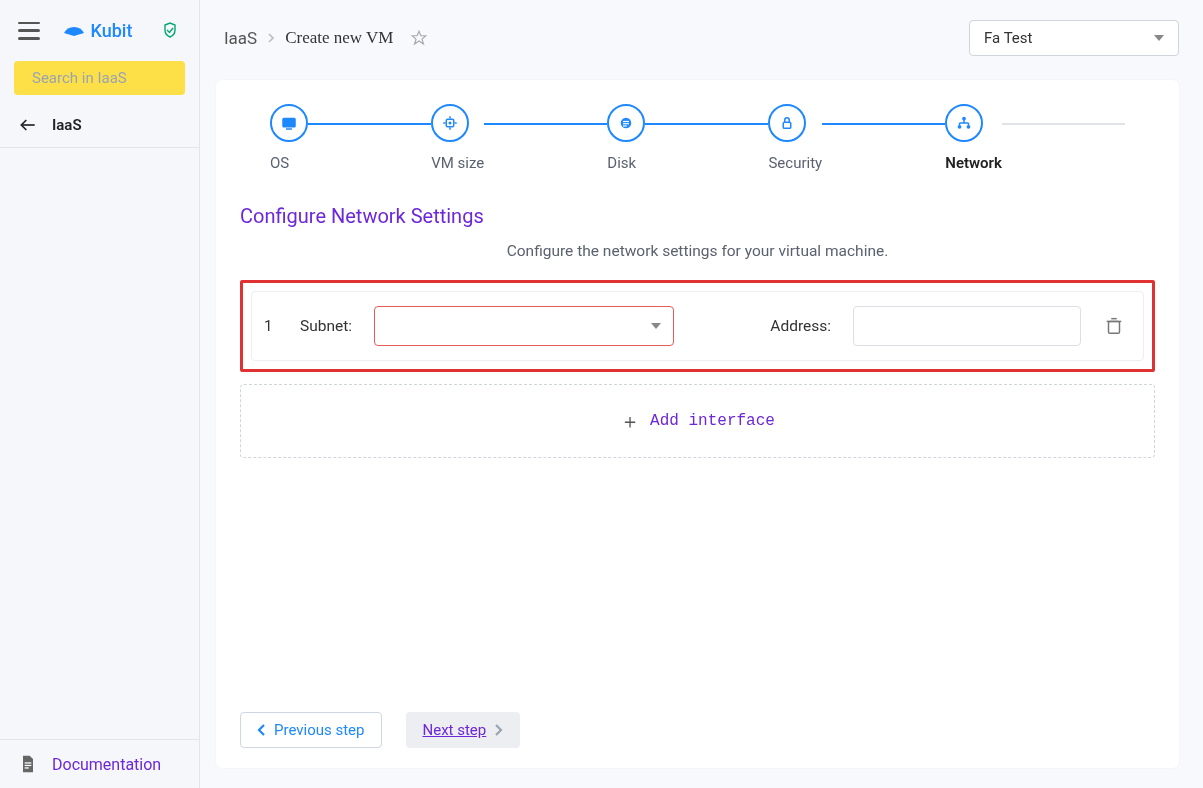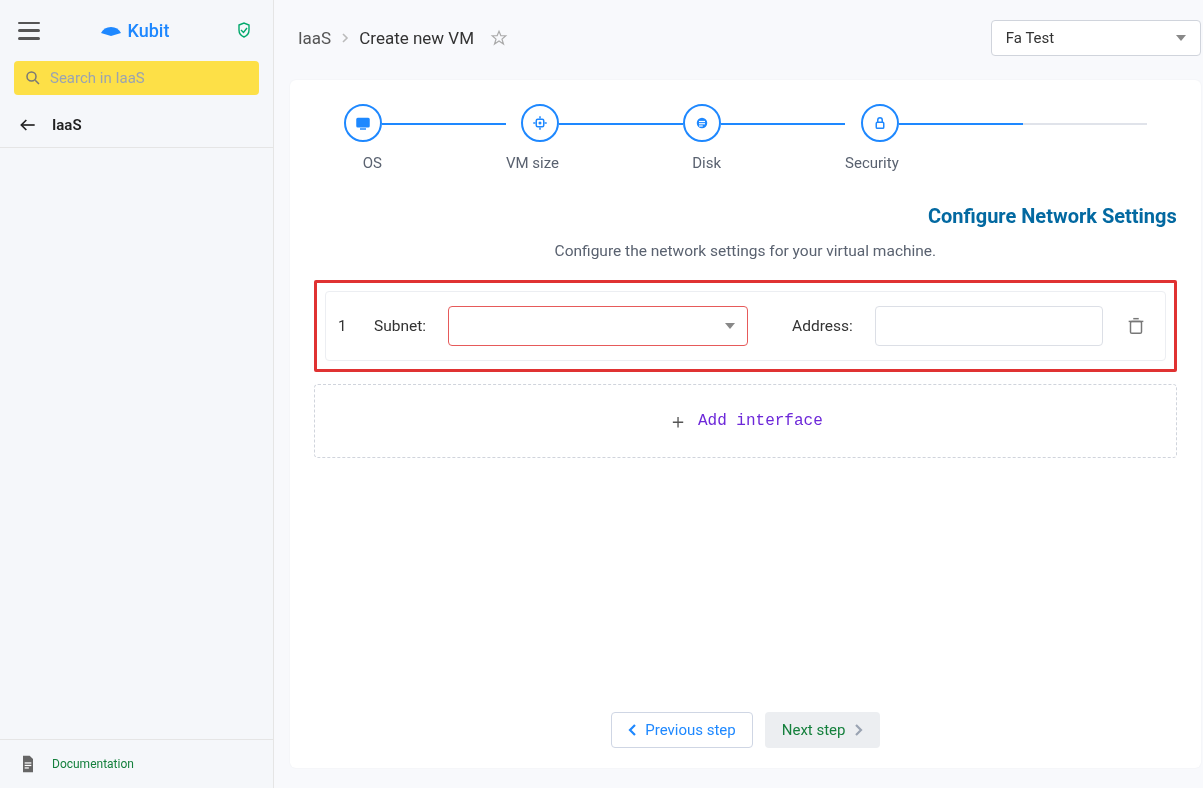--- a/index.html
+++ b/index.html
@@ -1,69 +1,69 @@
 <!DOCTYPE html>
 <html><head>
 <meta charset="utf-8">
 <style>
   * { box-sizing: border-box; margin: 0; padding: 0; font-family: -apple-system, BlinkMacSystemFont, "Segoe UI", Roboto, Helvetica, Arial, sans-serif; }
   body { background: #f5f7fa; width: 1203px; height: 788px; overflow: hidden; display: flex; }
   
   
-  .sidebar { width: 274px; background: #f5f7fa; border-right: 1px solid #e5e5e5; display: flex; flex-direction: column; }
+  .sidebar { width: 200px; background: #f5f7fa; border-right: 1px solid #e5e5e5; display: flex; flex-direction: column; }
   .sidebar-header { display: flex; align-items: center; padding: 20px 18px; gap: 14px; }
   .hamburger { width: 22px; height: 18px; display: flex; flex-direction: column; justify-content: space-between; cursor: pointer; }
   .hamburger span { display: block; height: 2.5px; background: #555; border-radius: 2px; }
   .brand { display: flex; align-items: center; gap: 6px; flex: 1; justify-content: center;}
   .brand-logo { color: #1e88ff; font-size: 18px; }
   .brand-name { color: #1e88ff; font-size: 18px; font-weight: 500; }
   .brand-badge { width: 20px; height: 20px; color: #00a86b; font-size: 16px; margin-left: 6px;}
   
   .search-wrap { margin: 0 14px 8px 14px; }
   .search-box { display: flex; align-items: center; background: #fde047; border-radius: 4px; padding: 8px 10px; gap: 8px; }
   .search-icon { width: 18px; height: 18px; color: #999; }
   .search-input { border: none; background: transparent; outline: none; font-size: 15px; color: #5a6270; flex: 1; }
   .search-input::placeholder { color: #9aa3b2; }
   
   .nav-row { display: flex; align-items: center; gap: 14px; padding: 12px 18px; border-bottom: 1px solid #e5e5e5; cursor: pointer; }
   .nav-back-icon { width: 20px; height: 20px; color: #333; }
   .nav-label { font-size: 15px; font-weight: 600; color: #222; }
   
   .sidebar-footer { margin-top: auto; border-top: 1px solid #e5e5e5; padding: 14px 18px; display: flex; align-items: center; gap: 14px; cursor: pointer; }
   .doc-icon { width: 20px; height: 20px; color: #666; }
-  .doc-label { font-size: 12px; color: #15803d; }
+  .doc-label { font-size: 16px; color: #6d28d9; }
   
   
   .main { flex: 1; display: flex; flex-direction: column; background: #f8f9fc; }
   .topbar { display: flex; align-items: center; padding: 20px 24px 12px 24px; }
   .breadcrumb { display: flex; align-items: center; gap: 10px; color: #555; font-size: 17px; }
   .crumb-sep { color: #bbb; }
-  .crumb-current { color: #333; }
+  .crumb-current { color: #333; font-family: Liberation Serif, serif; }
   .star-icon { width: 18px; height: 18px; color: #aaa; margin-left: 6px; cursor: pointer; }
   .spacer { flex: 1; }
   .project-select { display: flex; align-items: center; justify-content: space-between; border: 1px solid #d0d4dc; border-radius: 4px; padding: 8px 14px; min-width: 210px; background: #fff; cursor: pointer; }
   .project-select span { font-size: 15px; color: #333; }
   .caret-down { border-left: 5px solid transparent; border-right: 5px solid transparent; border-top: 6px solid #888; }
   
   .card { background: #fff; margin: 12px 24px 20px 16px; border-radius: 6px; padding: 24px 24px 20px 24px; flex: 1; display: flex; flex-direction: column; box-shadow: 0 0 2px rgba(0,0,0,0.05); }
   
   
   .stepper { display: flex; align-items: center; justify-content: space-between; padding: 0 30px; }
-  .step { display: flex; flex-direction: column; align-items: flex-end; gap: 12px; position: relative; }
+  .step { display: flex; flex-direction: column; align-items: flex-start; gap: 12px; position: relative; }
   .step-node { width: 38px; height: 38px; border: 2px solid #1e88ff; border-radius: 50%; display: flex; align-items: center; justify-content: center; background: #fff; }
   .step-node svg { width: 18px; height: 18px; }
   .step-node.current { border-color: #1e88ff; }
   .step-node .in-icon { fill: #1e88ff; }
   .step-node.pending { border-color: #ddd; }
   .step-label { font-size: 15px; color: #5a6270; }
   .step-label.current { color: #222; font-weight: 600; }
   .connector { flex: 1; height: 2px; background: #1e88ff; position: relative; top: -14px; }
   .connector.pending { background: #e0e3ea; }
   
-  .section-title { text-align: right; font-size: 20px; font-weight: 700; color: #0369a1; margin-top: 32px; }
+  .section-title { text-align: left; font-size: 20px; font-weight: 400; color: #6d28d9; margin-top: 32px; }
   .section-sub { text-align: center; font-size: 15.5px; color: #5a6270; margin-top: 14px; }
   
   
   .info-box { border: 1px solid #e5e8ee; border-radius: 6px; padding: 22px 20px 24px 20px; margin-top: 52px; }
   .info-text { font-size: 15.5px; color: #333; }
   .check-row { display: flex; align-items: center; gap: 12px; margin-top: 44px; cursor: pointer; }
   .chk { width: 18px; height: 18px; border: 2px solid #bbb; border-radius: 3px; }
   .chk-label { font-size: 16px; color: #9aa3b2; }
   
   
@@ -75,24 +75,24 @@
   .addr-spacer { flex: 1; }
   .text-field { border: 1px solid #dcdfe6; border-radius: 4px; height: 40px; width: 228px; background: #fff; padding: 0 10px; font-size: 15px; outline: none; color: #333; }
   .trash { width: 22px; height: 22px; color: #777; cursor: pointer; margin-left: auto; margin-right: 6px; }
   
   
   .add-box { border: 1.5px dashed #d0d4dc; border-radius: 4px; margin-top: 12px; padding: 26px 0; display: flex; align-items: center; justify-content: center; gap: 10px; cursor: pointer; }
   .plus { font-size: 20px; color: #555; line-height: 1; }
   .add-label { font-size: 16px; color: #6d28d9; font-family: Liberation Mono, monospace; }
   
   
-  .wizard-nav { display: flex; justify-content: center; gap: 12px; margin-top: auto; padding-top: 30px; }
+  .wizard-nav { display: flex; justify-content: flex-start; gap: 24px; margin-top: auto; padding-top: 30px; }
   .btn { display: flex; align-items: center; gap: 8px; padding: 8px 16px; border-radius: 4px; font-size: 15px; cursor: pointer; border: 1px solid transparent; }
   .btn-prev { border-color: #cfd6e4; color: #1e88ff; background: #fff; }
-  .btn-next { background: #eceef1; color: #15803d; cursor: not-allowed; }
+  .btn-next { background: #eceef1; color: #6d28d9; cursor: not-allowed; text-decoration: underline; }
 </style>
 </head>
 <body>
 
 <aside class="sidebar">
   <div class="sidebar-header">
     <div class="hamburger">
       <span></span>
         <span></span>
         <span></span>
@@ -200,20 +200,34 @@
       <div class="step">
         <div class="step-node">
             <svg viewBox="0 0 24 24">
               <rect x="7" y="11" width="10" height="8" rx="1.5" fill="none" stroke="#1e88ff" stroke-width="2"></rect>
               <path d="M9 11 V8 a3 3 0 0 1 6 0 V11" fill="none" stroke="#1e88ff" stroke-width="2"></path>
             </svg>
           </div>
         <span class="step-label">Security</span>
       </div>
       <div class="connector"></div>
+      <div class="step">
+        <div class="step-node current">
+            <svg viewBox="0 0 24 24">
+              <circle cx="12" cy="6" r="2.5" fill="#1e88ff"></circle>
+              <circle cx="6" cy="17" r="2.5" fill="#1e88ff"></circle>
+              <circle cx="18" cy="17" r="2.5" fill="#1e88ff"></circle>
+              <line x1="12" y1="8" x2="12" y2="12" stroke="#1e88ff" stroke-width="2"></line>
+              <line x1="6" y1="15" x2="6" y2="12" stroke="#1e88ff" stroke-width="2"></line>
+              <line x1="18" y1="15" x2="18" y2="12" stroke="#1e88ff" stroke-width="2"></line>
+              <line x1="6" y1="12" x2="18" y2="12" stroke="#1e88ff" stroke-width="2"></line>
+            </svg>
+          </div>
+        <span class="step-label current">Network</span>
+      </div>
       <div class="connector pending"></div>
     </div>
 
     <div class="section-title">Configure Network Settings</div>
     <div class="section-sub">Configure the network settings for your virtual machine.</div>
 
 
     <div class="iface-box">
       <div class="iface-inner">
         <span class="iface-num">1</span>

